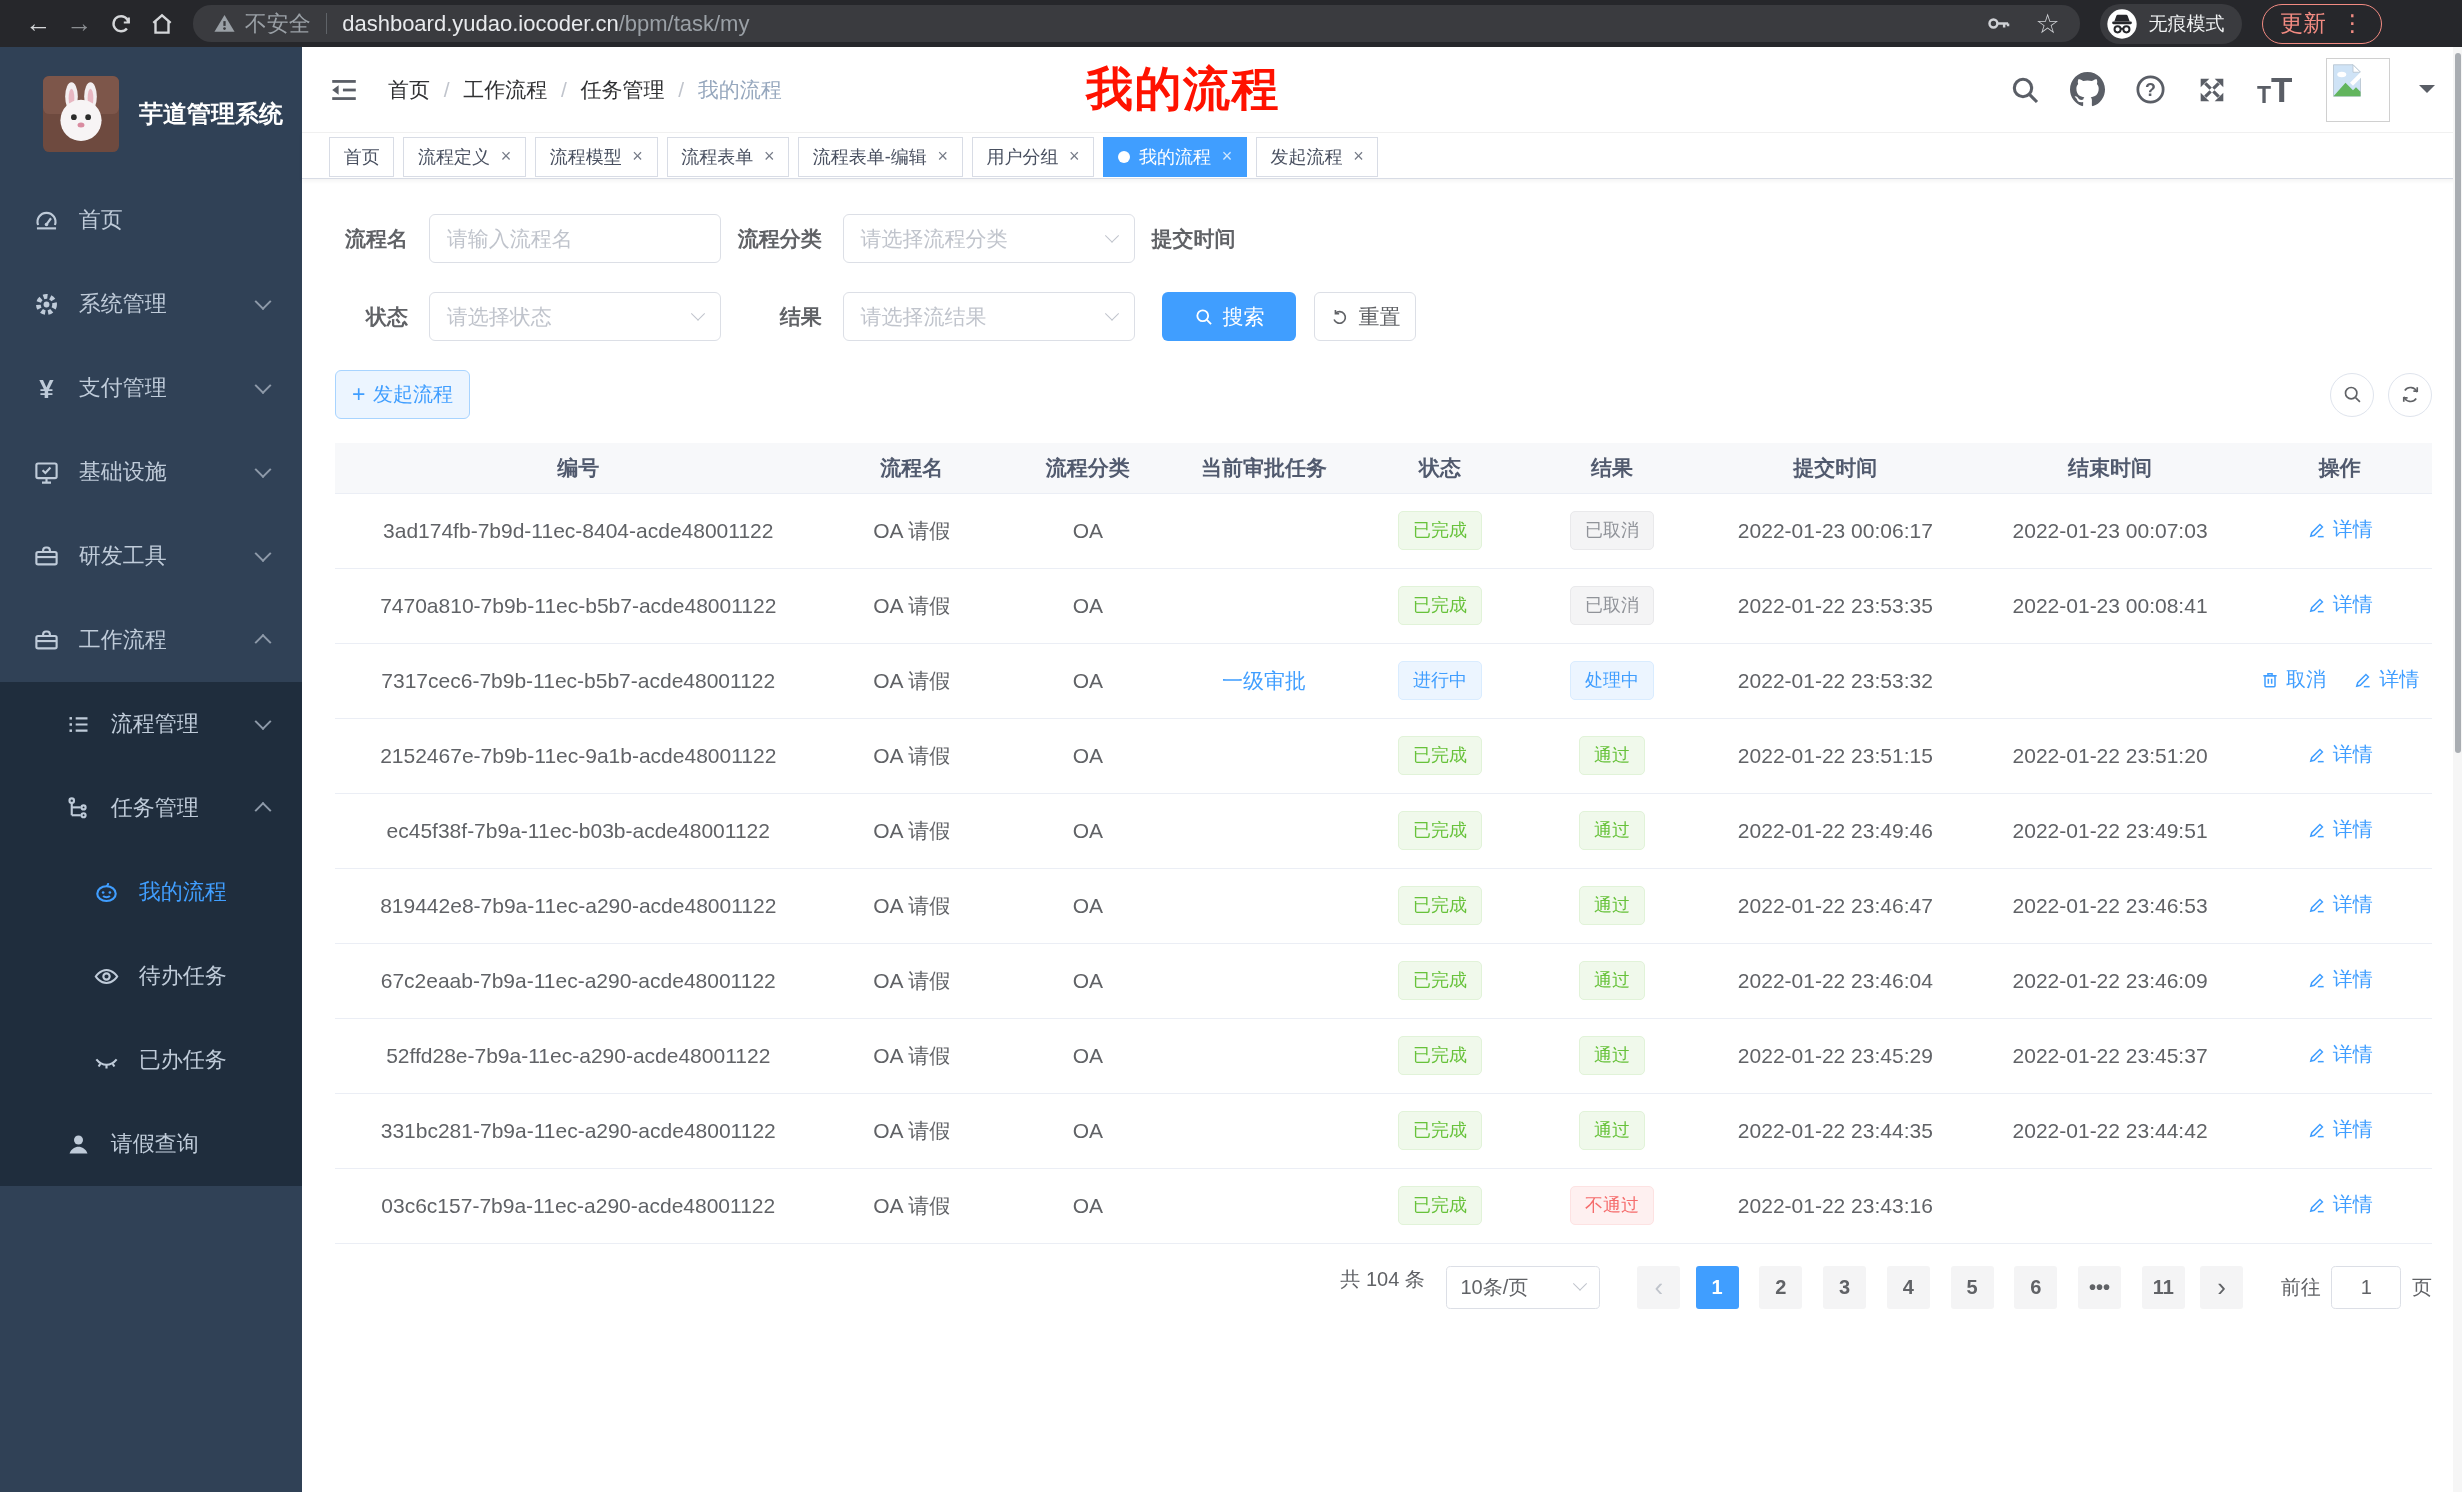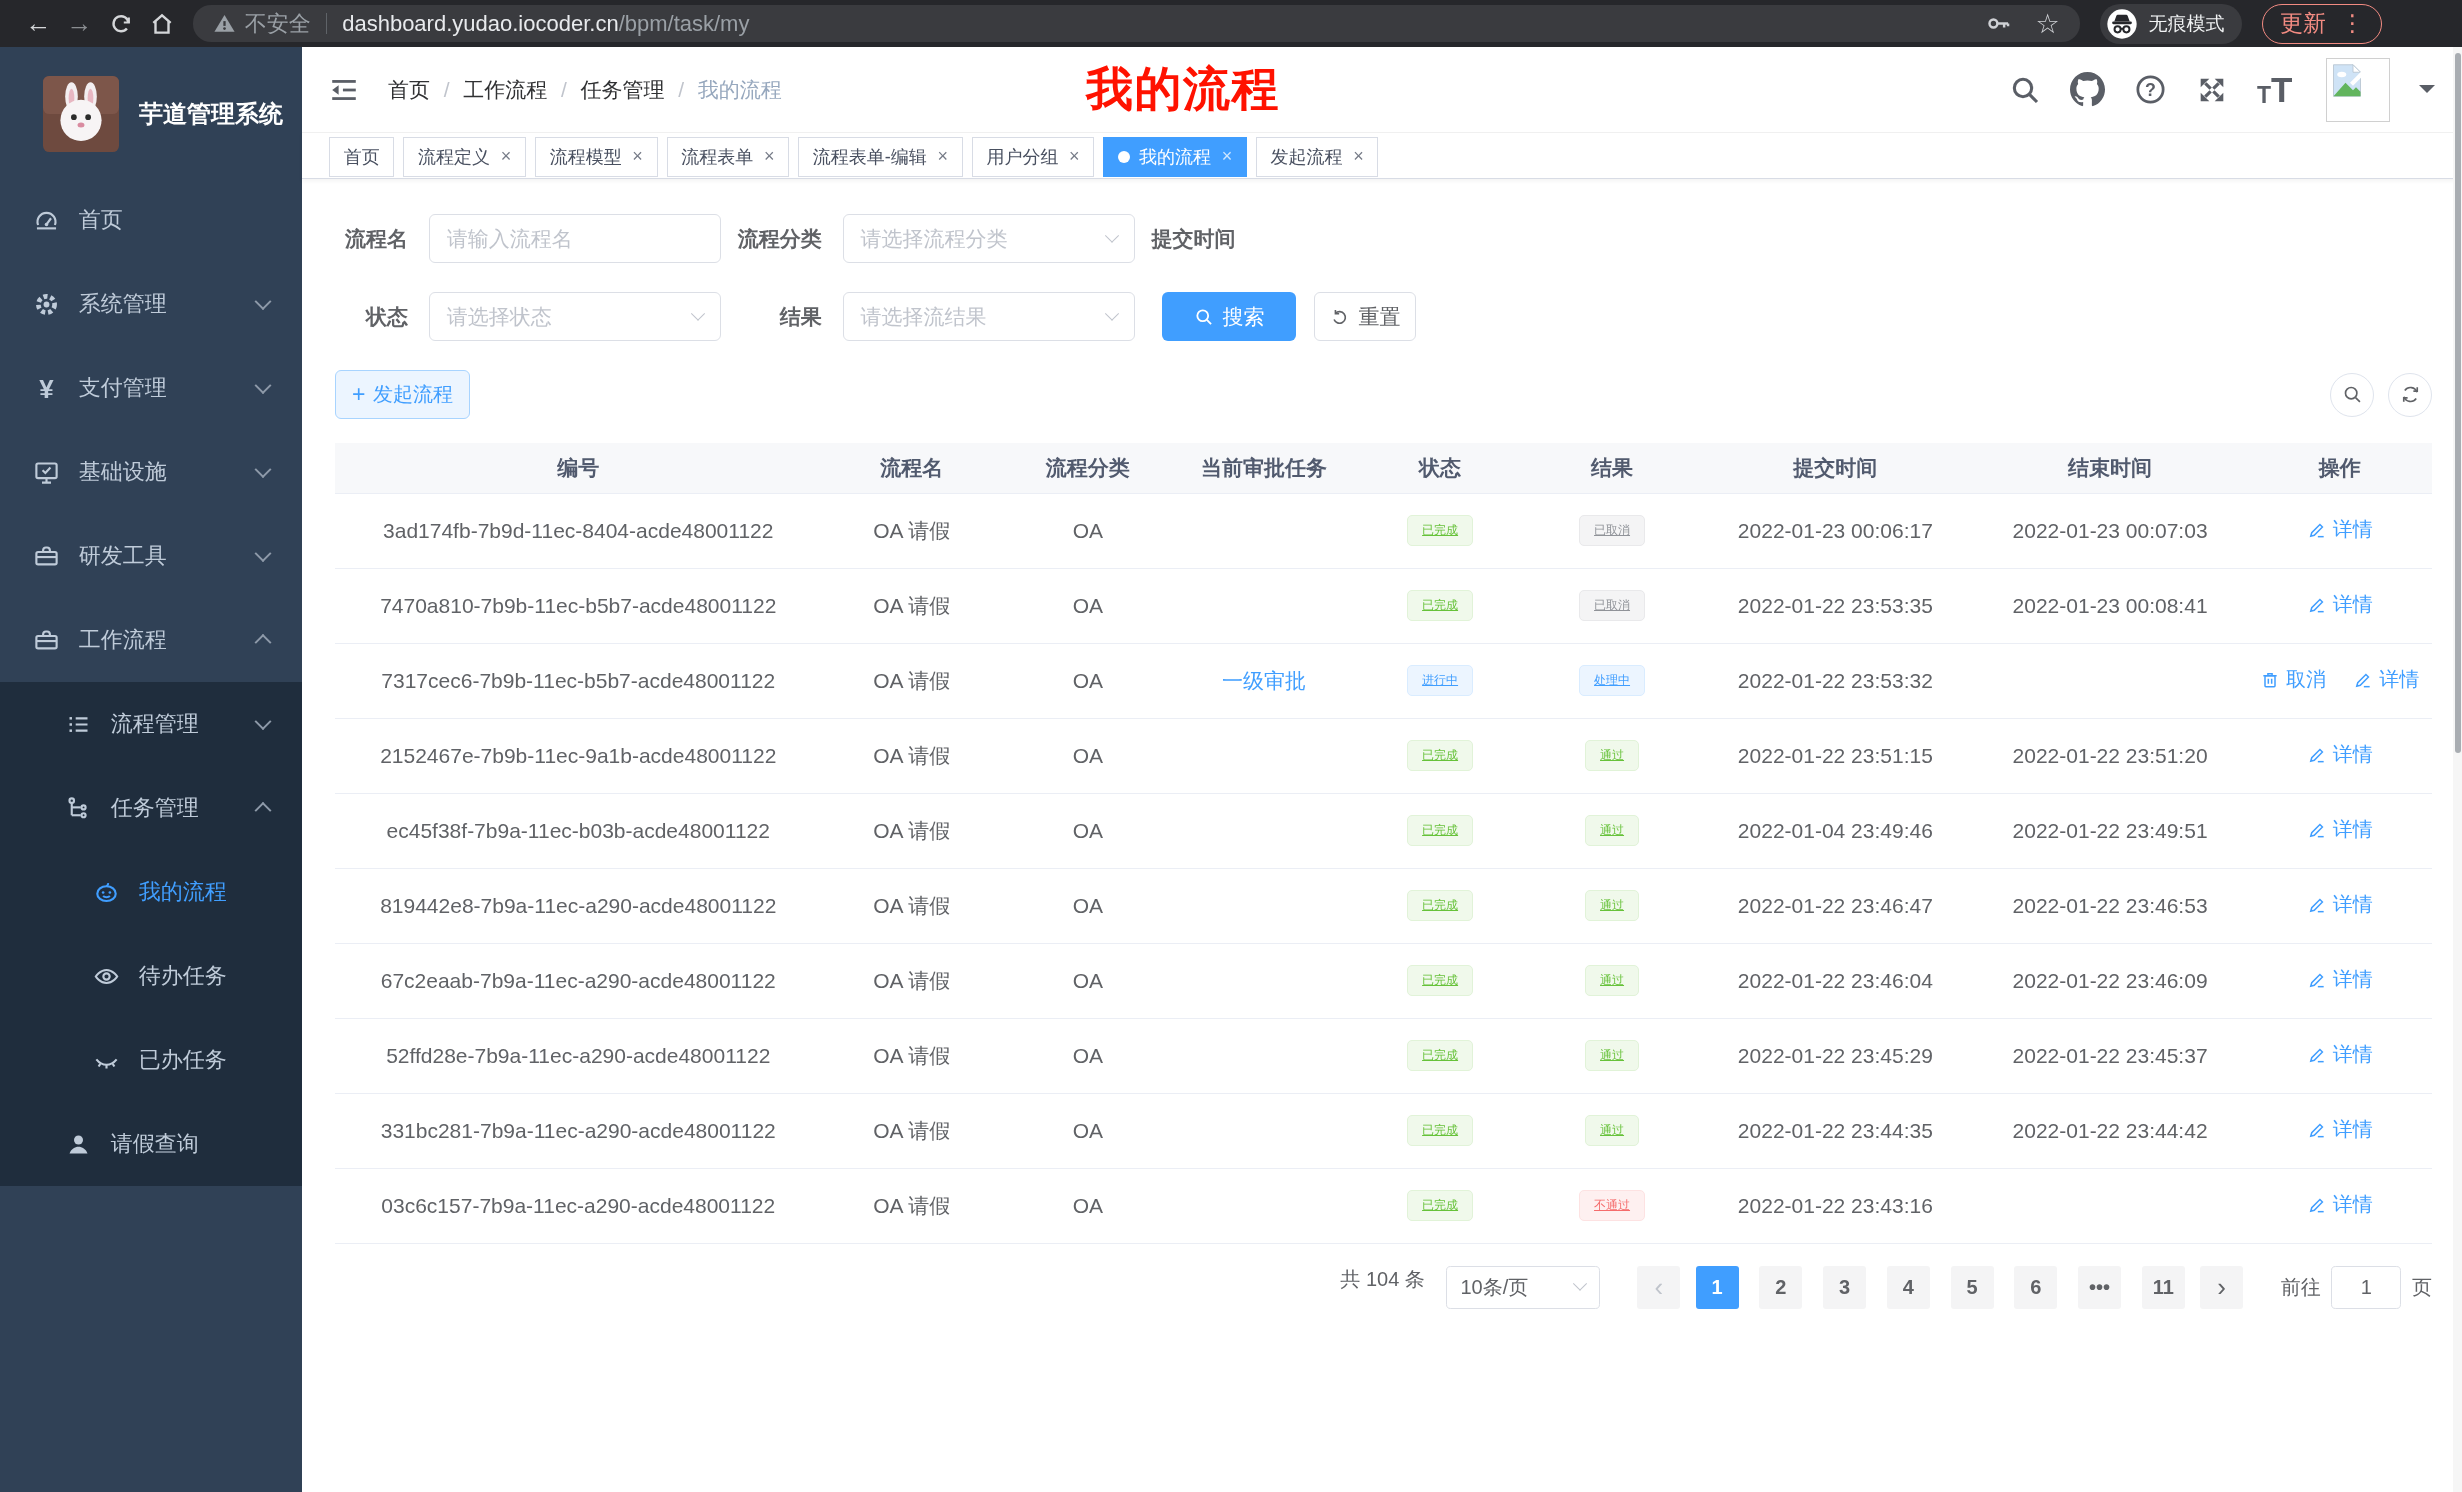--- a/index.html
+++ b/index.html
@@ -93,21 +93,21 @@
   .toolbar-row{display:flex; align-items:center; margin-top:1.5px;}
   .btn-create{border:0.8px solid #a8d4ff; background:#ecf5ff; color:var(--accent); width:135px; height:49px; font-size:20px; border-radius:6px; display:inline-flex; align-items:center; justify-content:center; gap:7.6px; cursor:pointer;}
   .plus-glyph{font-size:23px; line-height:1;}
   .tool-circles{margin-left:auto; display:flex; gap:13.7px;}
   .circle-btn{width:44px; height:44px; border-radius:50%; border:0.8px solid #dfe4ed; background:#fff; display:flex; align-items:center; justify-content:center; cursor:pointer;}
 
   
   table{width:100%; border-collapse:collapse; margin-top:24px; table-layout:fixed;}
   th{height:50px; background:#f7f8fa; color:#515a6e; font-size:21px; font-weight:700; text-align:center; border-bottom:0.8px solid #ebeef5; white-space:nowrap;}
   td{height:75px; text-align:center; font-size:21px; color:#606266; border-bottom:0.8px solid #ebeef5; white-space:nowrap; overflow:hidden;}
-  .badge{display:inline-block; padding:6.8px 13.7px; border-radius:5px; font-size:12px; border:0.8px solid transparent; line-height:1.25;text-decoration:underline;}
+  .badge{display:inline-block; padding:6.8px 13.7px; border-radius:5px; font-size:18px; border:0.8px solid transparent; line-height:1.25;}
   .badge[data-type="success"]{background:#f0f9eb; border-color:#e1f3d8; color:var(--success);}
   .badge[data-type="info"]{background:#f4f4f5; border-color:#e9e9eb; color:var(--info);}
   .badge[data-type="primary"]{background:#ecf5ff; border-color:#d9ecff; color:var(--accent);}
   .badge[data-type="danger"]{background:#fef0f0; border-color:#fde2e2; color:var(--danger);}
   .task-link{color:var(--accent); cursor:pointer;}
   .act{display:inline-flex; align-items:center; gap:6px; color:var(--accent); font-size:20px; margin:0 10.7px; cursor:pointer;}
   .act svg{width:20px; height:20px;}
 
   
   .pagination{display:flex; justify-content:flex-end; margin-top:22px; font-size:20px; color:#606266;}
@@ -673,21 +673,21 @@
               </td>
             </tr>
 
             <tr>
               <td>ec45f38f-7b9a-11ec-b03b-acde48001122</td>
               <td>OA 请假</td>
               <td>OA</td>
               <td></td>
               <td><span class="badge" data-type="success">已完成</span></td>
               <td><span class="badge" data-type="success">通过</span></td>
-              <td>2022-01-04 23:49:46</td>
+              <td>2022-01-22 23:49:46</td>
               <td>2022-01-22 23:49:51</td>
               <td>
                 
                 <span class="act">
                   <svg viewBox="0 0 24 24" fill="none" stroke="currentColor" stroke-width="1.8">
                     <path d="M4.5 19.5l1.2-4.2L15.5 5.5l3 3-9.8 9.8z"></path>
                     <path d="M13 20h7"></path>
                   </svg>
                   <span>详情</span>
                 </span>

